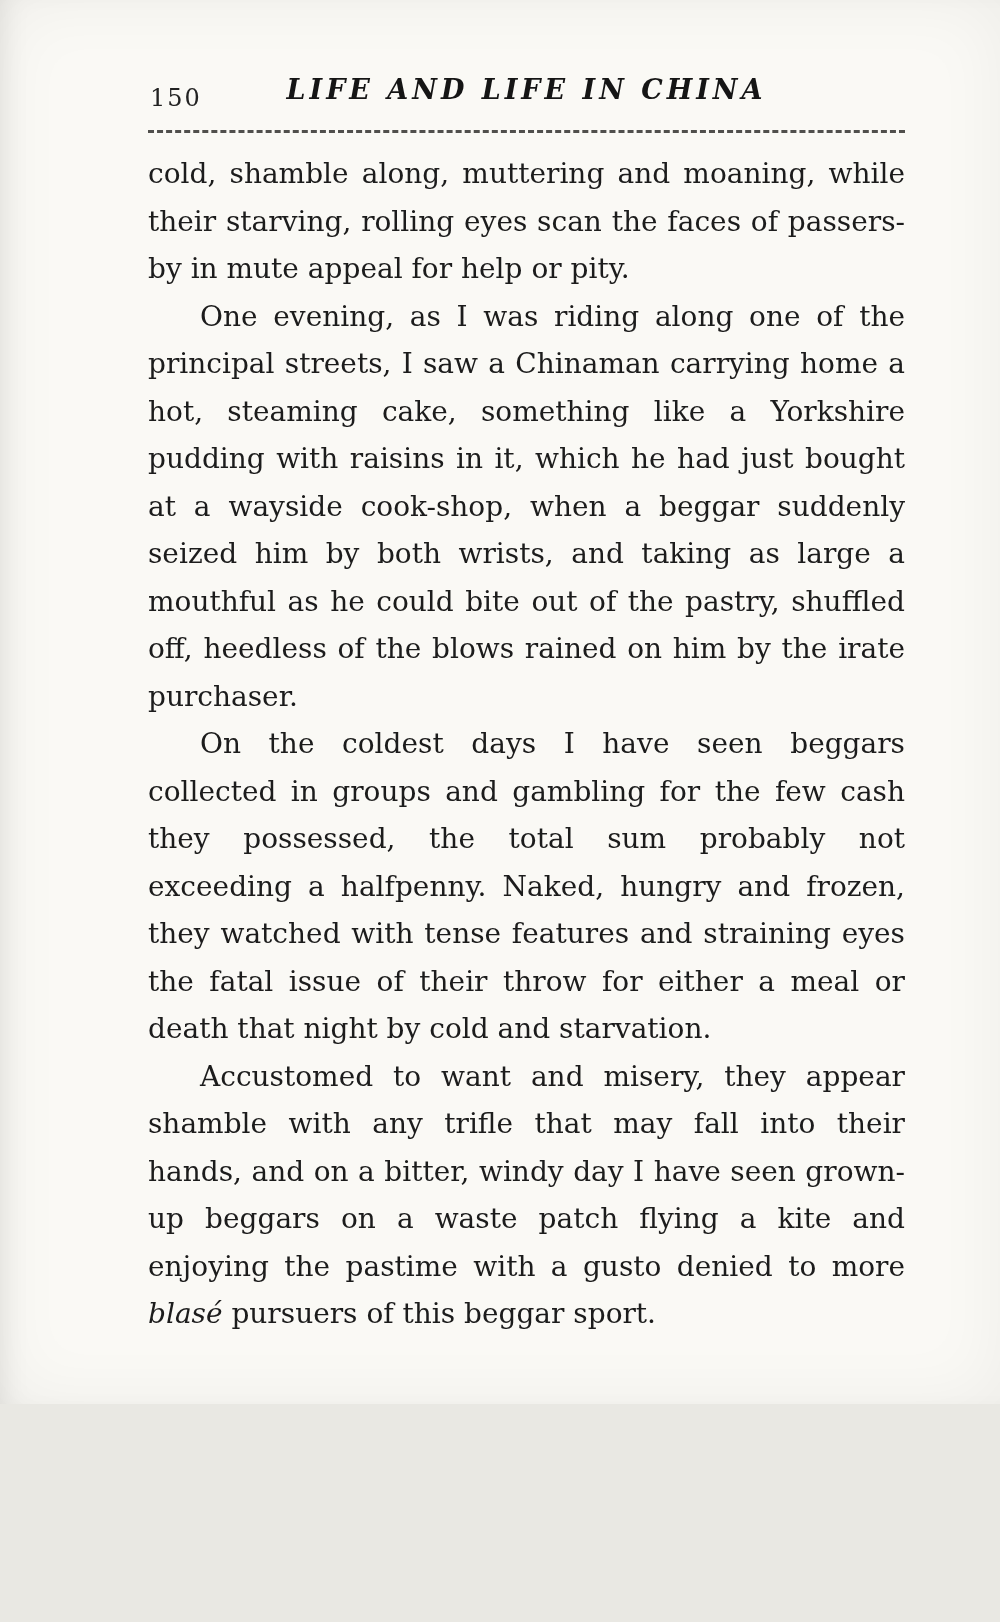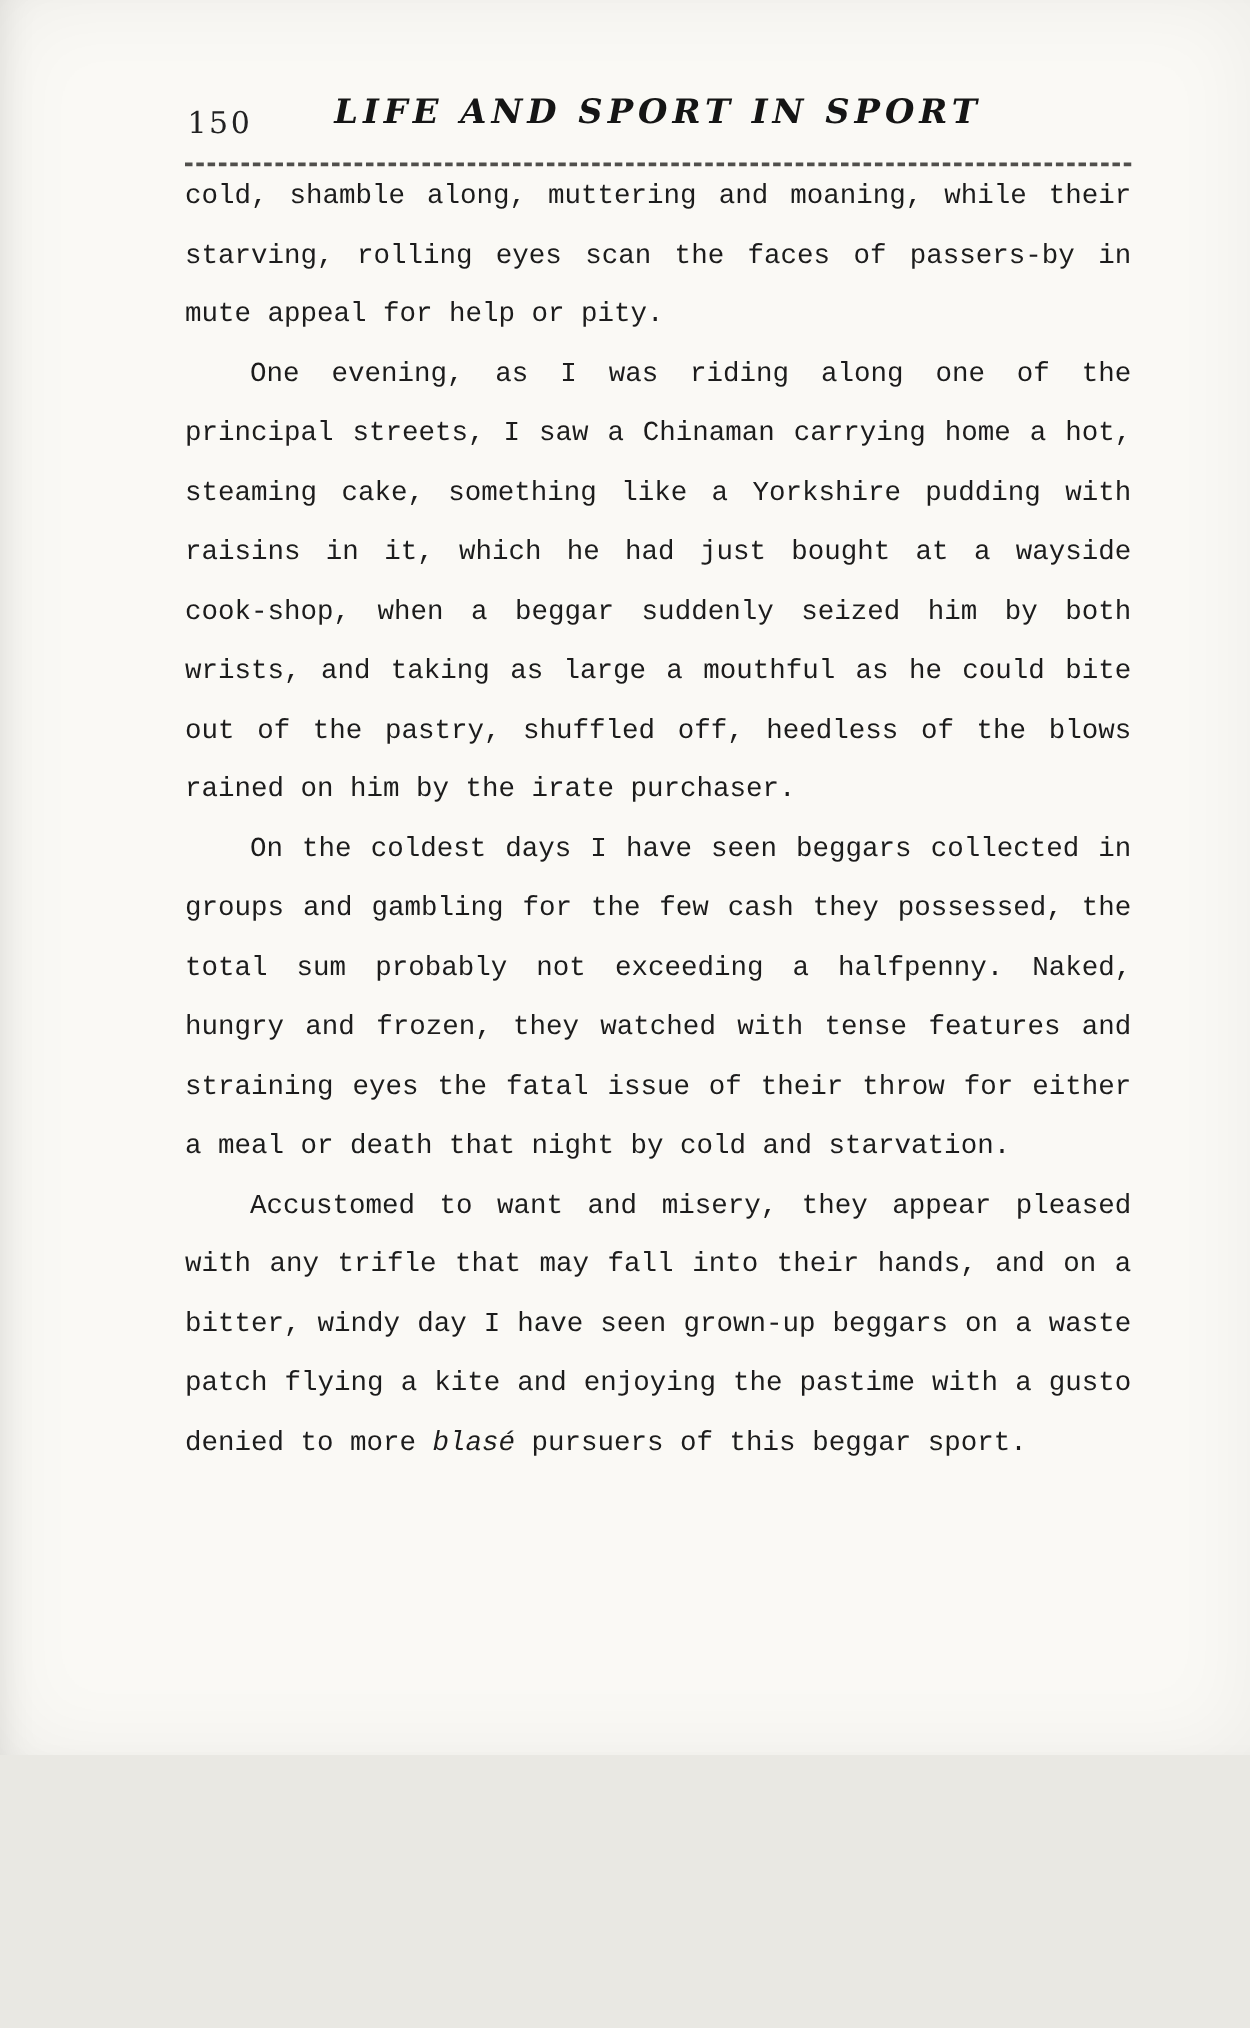--- a/index.html
+++ b/index.html
@@ -42,49 +42,49 @@
     color: #151515;
     white-space: nowrap;
   }
   .header-rule {
     margin-top: 12px;
     height: 0;
     border-bottom: 3px dashed #33322f;
     opacity: 0.85;
   }
   .body-text {
-    font-size: 22px;
+    margin-top: 17px;
+    font-size: 28px;
     line-height: 47.5px;
     text-align: justify;
     text-justify: inter-word;
-    font-family: Liberation Mono, monospace;
   }
   .body-text p {
     margin: 0;
     text-indent: 52px;
   }
   .body-text p.no-indent {
     text-indent: 0;
   }
   .body-text em {
     font-style: italic;
   }
 </style>
 </head>
 <body>
 
 <div class="page">
 
   <header class="running-head">
     <span class="page-number">150</span>
-    <span class="running-title">LIFE AND SPORT IN SPORT</span>
+    <span class="running-title">LIFE AND LIFE IN CHINA</span>
   </header>
 
   <div class="header-rule"></div>
 
   <main class="body-text">
     <p class="no-indent">cold, shamble along, muttering and moaning, while their starving, rolling eyes scan the faces of passers-by in mute appeal for help or pity.</p>
     <p>One evening, as I was riding along one of the principal streets, I saw a Chinaman carrying home a hot, steaming cake, something like a Yorkshire pudding with raisins in it, which he had just bought at a wayside cook-shop, when a beggar suddenly seized him by both wrists, and taking as large a mouthful as he could bite out of the pastry, shuffled off, heedless of the blows rained on him by the irate purchaser.</p>
     <p>On the coldest days I have seen beggars collected in groups and gambling for the few cash they possessed, the total sum probably not exceeding a halfpenny.  Naked, hungry and frozen, they watched with tense features and straining eyes the fatal issue of their throw for either a meal or death that night by cold and starvation.</p>
-    <p><span>Accustomed to want and misery, they appear pleased with any trifle that may fall into their hands, and on a bitter, windy day I have seen grown-up beggars on a waste patch flying a kite and enjoying the pastime with a gusto denied to more </span><em>blasé</em><span> pursuers of this beggar sport.</span></p>
+    <p><span>Accustomed to want and misery, they appear shamble with any trifle that may fall into their hands, and on a bitter, windy day I have seen grown-up beggars on a waste patch flying a kite and enjoying the pastime with a gusto denied to more </span><em>blasé</em><span> pursuers of this beggar sport.</span></p>
   </main>
 
 </div>
 
 </body></html>

